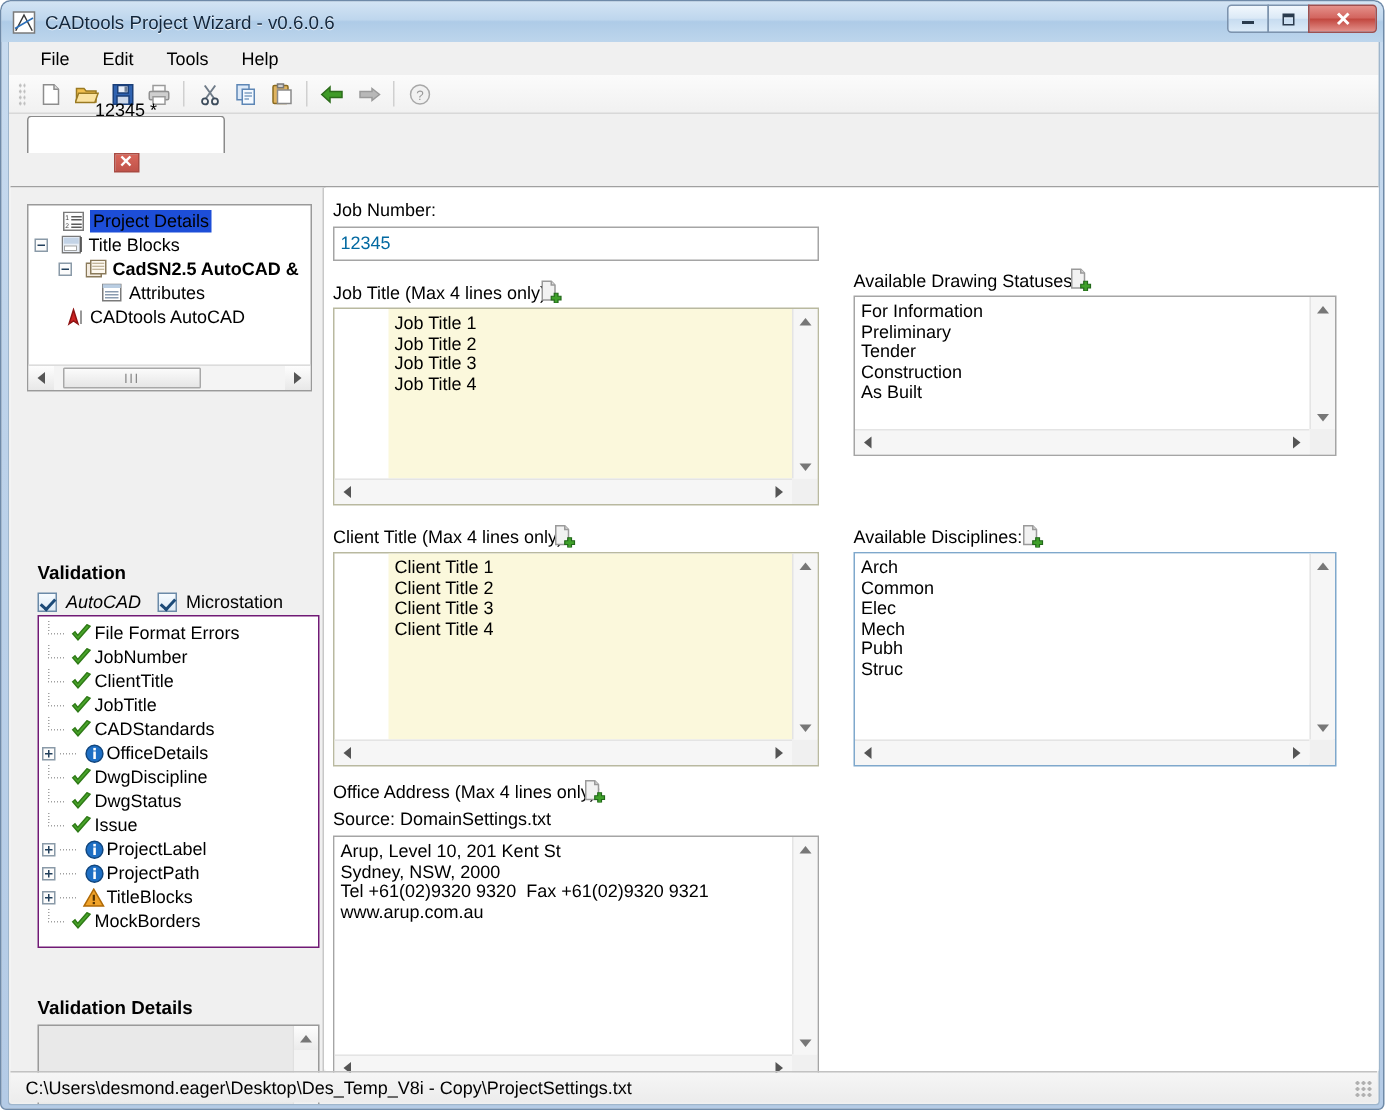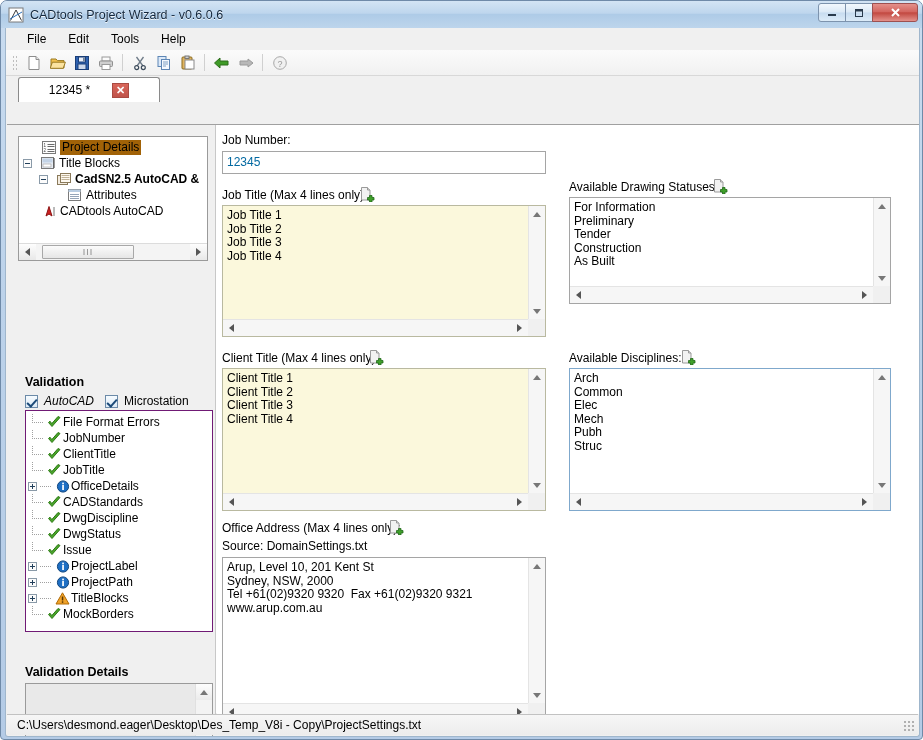--- a/index.html
+++ b/index.html
@@ -102,28 +102,29 @@
 
   
   .tabstrip {
     position: relative;
     height: 24px;
     background: #f0f0f0;
     padding-left: 10px;
   }
   .tab {
     position: absolute; left: 12px; top: 1px;
-    width: 142px; height: 25px;
+    width: 132px; height: 25px;
     background: #ffffff;
     border: 1px solid #8a8a8a;
     border-bottom: none;
     border-radius: 3px 3px 0 0;
     display: flex; align-items: center; justify-content: center;
     gap: 22px;
     z-index: 5;
+    flex-direction: column;
   }
   .tab-label { font-size: 12px; color: #000; }
   .tab-close {
     width: 17px; height: 15px;
     background: linear-gradient(to bottom,#d9665a,#c0534a);
     border: 1px solid #a94a42;
     display:flex; align-items:center; justify-content:center;
     color:#fff; font-size: 11px; font-weight: bold;
     line-height: 1;
   }
@@ -167,21 +168,21 @@
   .expander {
     width: 9px; height: 9px; border: 1px solid #8a9aa8;
     background: #fcfcfc; position: relative; flex: 0 0 auto;
     margin-right: 3px;
   }
   .expander::before {
     content:''; position:absolute; left:1px; top:3px; width:5px; height:1px; background:#22405c;
   }
   .tico { width: 16px; height: 15px; margin-right: 3px; flex:0 0 auto; display:flex; align-items:center; justify-content:center; }
   .tlabel { line-height: 15px; }
-  .tlabel.sel { background: #a16207; padding: 0 2px; }
+  .tlabel.sel { background: #1d4ed8; padding: 0 2px; }
   .tlabel.bold { font-weight: bold; }
 
   .hscroll {
     position: absolute; left: 0; right: 0; bottom: 0; height: 17px;
     background: #f0f0f0; border-top: 1px solid #dcdcdc;
     display: flex; align-items: center; justify-content: flex-end;
   }
   .hs-arrow { width: 17px; height: 16px; display:flex; align-items:center; justify-content:center;
     background: linear-gradient(to bottom,#fdfdfd,#e8e8e8); }
   .hs-track { flex: 1; height: 16px; background: #f4f4f4; position: relative; }
@@ -267,21 +268,21 @@
     font-family:"Liberation Sans", sans-serif; font-size:12px;
     padding: 3px 4px; color:#0369a1;
   }
 
   .memo {
     position:absolute;
     border:1px solid #a5a5a5;
     background:#ffffff;
     overflow:hidden;
   }
-  .memo.yellow > .memo-text { background:#fbf8dc; }
+  .memo.yellow > .memo-text { background:#fbf8dc;margin-left:36px; }
   .memo.yellow { border:1px solid #b9b9a0; }
   .memo-text {
     position:absolute; left:0; top:0; right:17px; bottom:17px;
     padding: 3px 4px;
     font-size:12px; color:#000; line-height:13.5px;
     white-space: pre;
     background:#ffffff;
   }
   .memo-v {
     position:absolute; right:0; top:0; bottom:17px; width:17px;
@@ -577,40 +578,40 @@
             <span class="dots"></span>
             <span class="vico">
               <svg width="15" height="13" viewBox="0 0 15 13">
                   <path d="M1.5 6.5 L5 10.5 L13 1.5 L11 0.5 L4.8 7.6 L3 5.2 Z" fill="#4aa62b" stroke="#2f7a17"></path>
                 </svg>
             </span>
             <span class="vlabel">JobTitle</span>
           </div>
 
           <div class="vnode">
+            <span class="dots"></span>
+            <span class="vico">
+              <svg width="15" height="13" viewBox="0 0 15 13">
+                  <path d="M1.5 6.5 L5 10.5 L13 1.5 L11 0.5 L4.8 7.6 L3 5.2 Z" fill="#4aa62b" stroke="#2f7a17"></path>
+                </svg>
+            </span>
+            <span class="vlabel">CADStandards</span>
+          </div>
+
+          <div class="vnode">
             <span class="vexp"></span>
             <span class="vdots2"></span>
             <span class="vico">
               <svg width="14" height="13" viewBox="0 0 14 13">
                 <circle cx="7" cy="6.5" r="5.6" fill="#1e6fc4" stroke="#11467e"></circle>
                 <rect x="6.2" y="5" width="1.7" height="5" fill="#ffffff"></rect>
                 <rect x="6.2" y="2.6" width="1.7" height="1.7" fill="#ffffff"></rect>
               </svg>
             </span>
             <span class="vlabel">OfficeDetails</span>
-          </div>
-
-          <div class="vnode">
-            <span class="dots"></span>
-            <span class="vico">
-              <svg width="15" height="13" viewBox="0 0 15 13">
-                  <path d="M1.5 6.5 L5 10.5 L13 1.5 L11 0.5 L4.8 7.6 L3 5.2 Z" fill="#4aa62b" stroke="#2f7a17"></path>
-                </svg>
-            </span>
-            <span class="vlabel">CADStandards</span>
           </div>
 
           <div class="vnode">
             <span class="dots"></span>
             <span class="vico">
               <svg width="15" height="13" viewBox="0 0 15 13">
                   <path d="M1.5 6.5 L5 10.5 L13 1.5 L11 0.5 L4.8 7.6 L3 5.2 Z" fill="#4aa62b" stroke="#2f7a17"></path>
                 </svg>
             </span>
             <span class="vlabel">DwgDiscipline</span>

